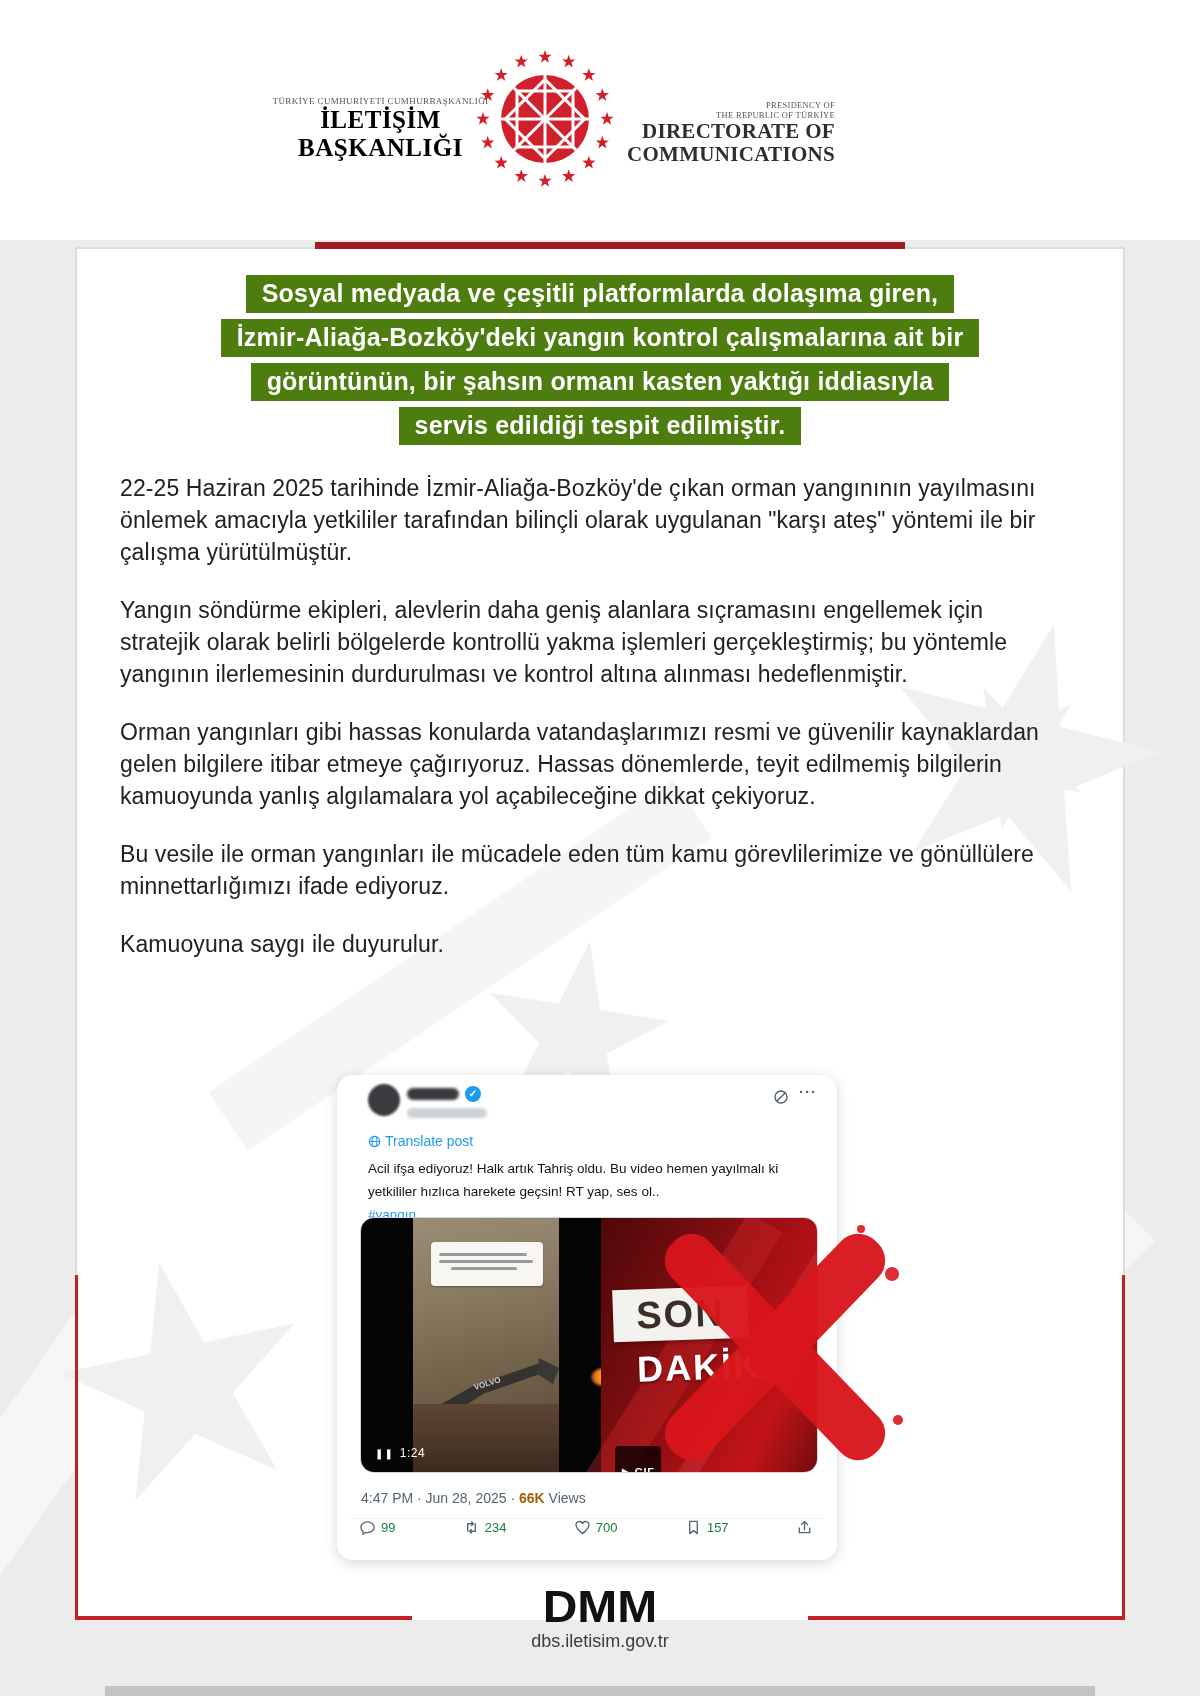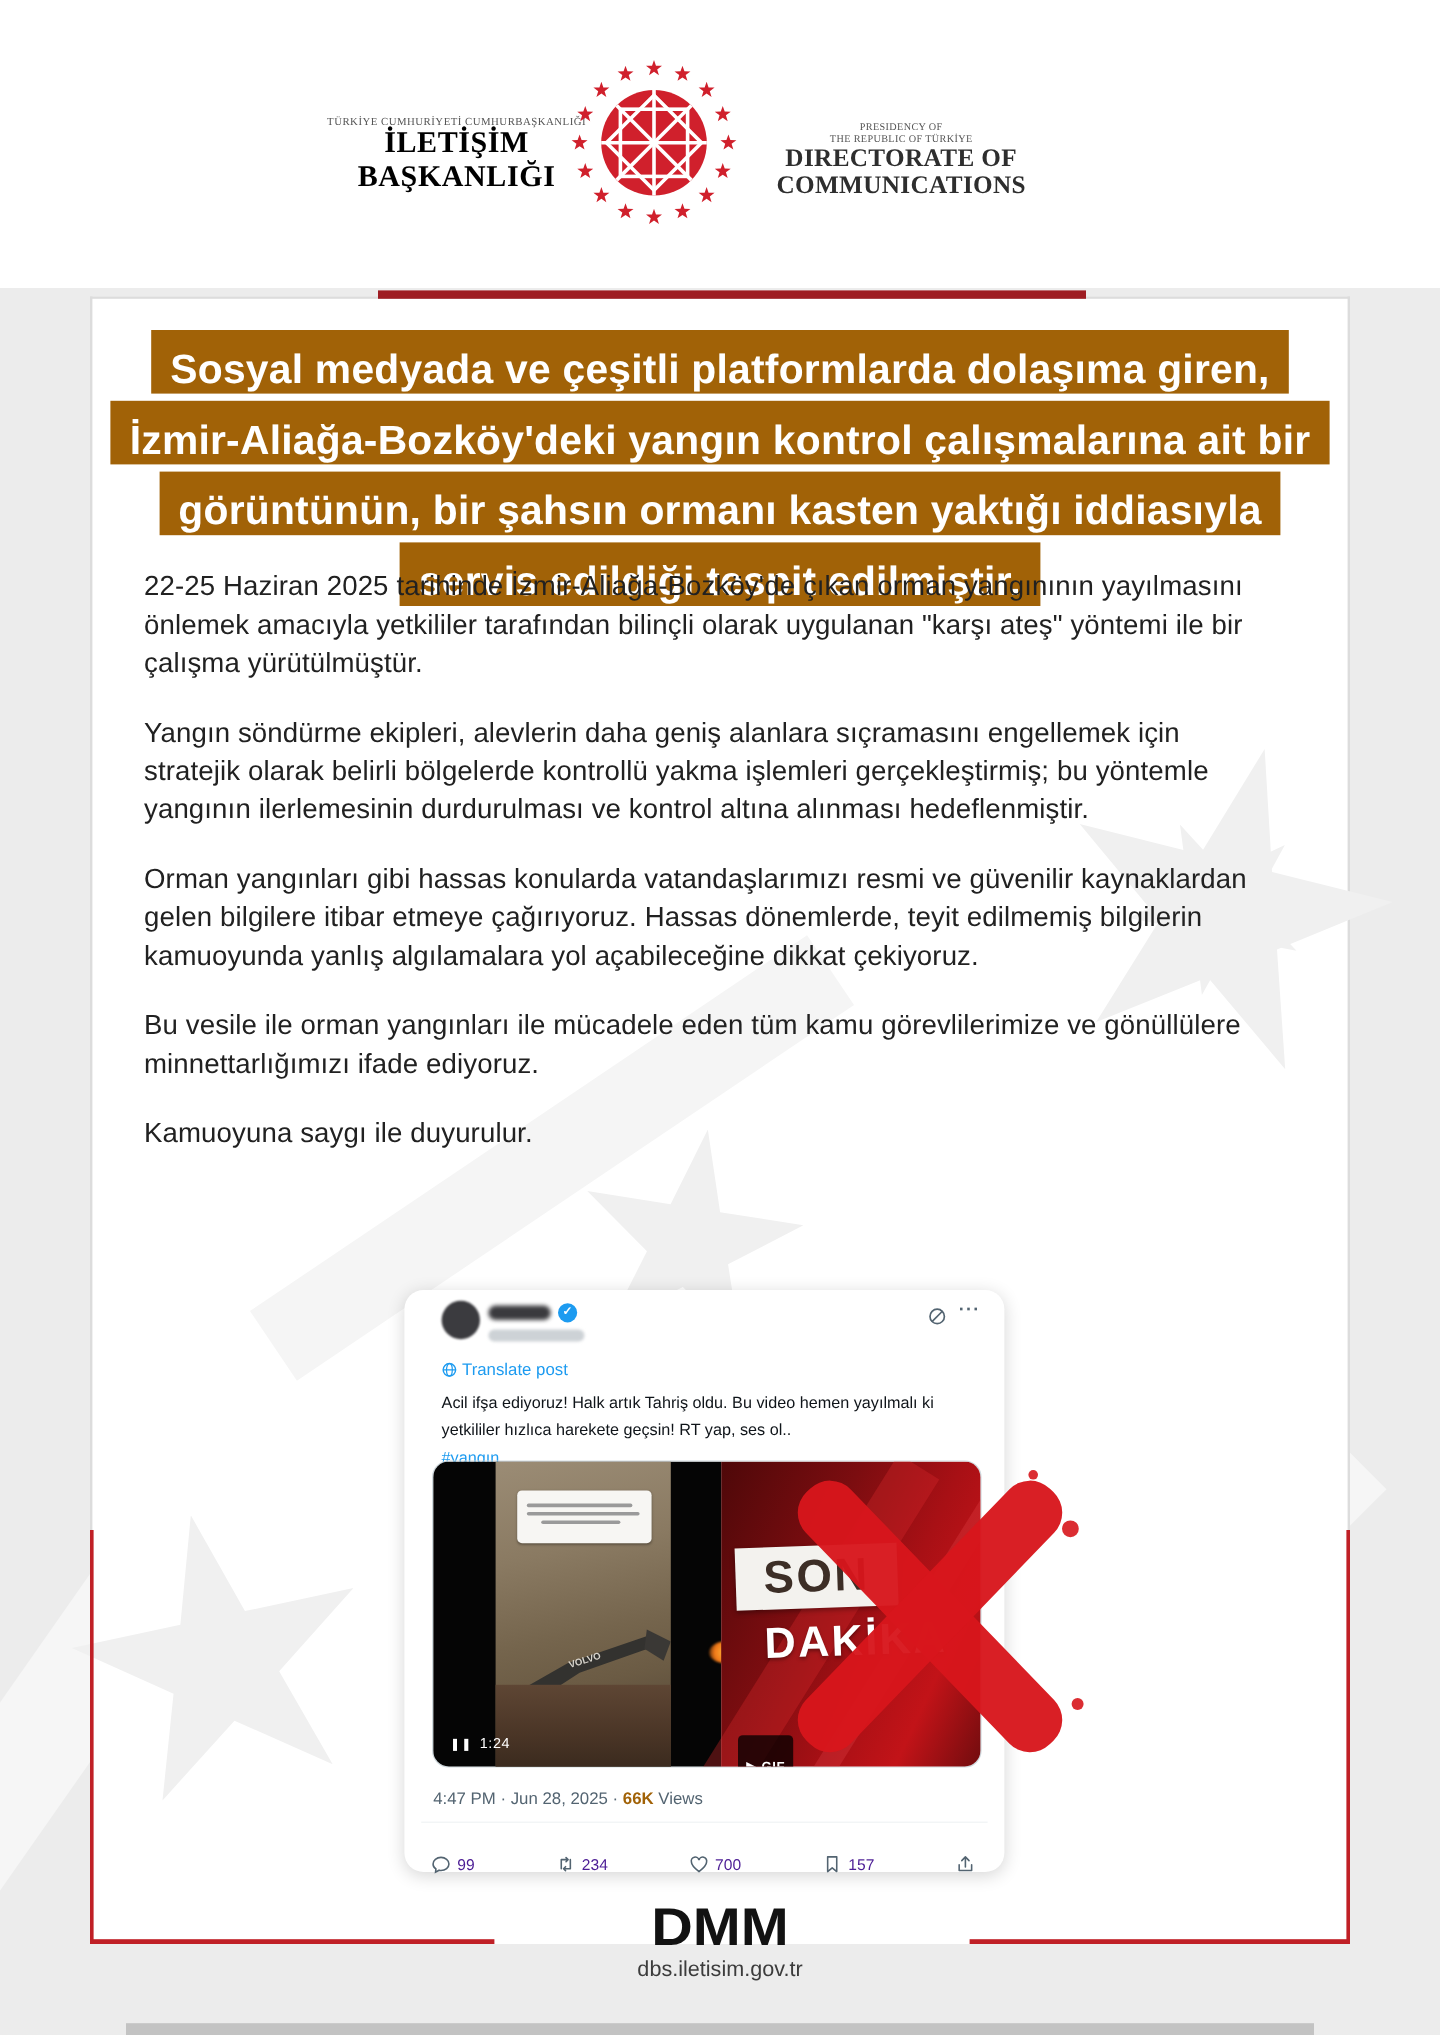--- a/index.html
+++ b/index.html
@@ -3,38 +3,38 @@
 <meta charset="utf-8">
 <style>
   html,body{margin:0;padding:0;}
   body{width:1200px;height:1696px;position:relative;background:#ffffff;
        font-family:"Liberation Sans", sans-serif;overflow:hidden;}
   .abs{position:absolute;}
   
   .hdr-left{left:258px;top:96px;width:245px;text-align:center;color:#3a3a3a;}
   .hdr-left .small{font-family:"Liberation Serif",serif;font-size:9px;letter-spacing:.4px;color:#555;}
   .hdr-left .big{font-family:"Liberation Serif",serif;font-size:25px;font-weight:bold;color:#000000;letter-spacing:.5px;}
-  .hdr-right{left:627px;top:100px;text-align:center;color:#3a3a3a;margin-left:20px;}
+  .hdr-right{left:627px;top:100px;text-align:right;color:#3a3a3a;}
   .hdr-right .small{font-family:"Liberation Serif",serif;font-size:8.5px;color:#555;letter-spacing:.3px;line-height:10px;}
   .hdr-right .big{font-family:"Liberation Serif",serif;font-size:21px;font-weight:bold;color:#2e2e2e;line-height:23px;letter-spacing:.3px;}
   
   .grey-zone{left:0;top:240px;width:1200px;height:1456px;background:#ececec;}
   .wm-bar{left:105px;top:1686px;width:990px;height:10px;background:#b5b5b5;opacity:.75;}
   .wm-streak{background:#ffffff;opacity:.5;}
   
   .card{left:75px;top:247px;width:1050px;height:1373px;background:#ffffff;
         border:2px solid #dcdcdc;border-bottom:none;box-sizing:border-box;}
   .accent-bar{left:315px;top:242px;width:590px;height:7px;background:#9e1c22;z-index:6;}
   .red-edge{background:#c02026;z-index:6;}
   .star-wm{background:#f0f0f0;
     clip-path:polygon(50% 0%,61% 35%,98% 35%,68% 57%,79% 91%,50% 70%,21% 91%,32% 57%,2% 35%,39% 35%);}
   
   .title-wrap{left:0;top:272px;width:1200px;text-align:center;z-index:4;}
-  .title-line{display:inline-block;background:#a16207;color:#ffffff;font-weight:bold;
-      font-size:34px;line-height:25px;padding:21px 16px 7px;margin:3px 0;letter-spacing:.2px;}
+  .title-line{display:inline-block;background:#4d7c0f;color:#ffffff;font-weight:bold;
+      font-size:25px;line-height:25px;padding:6px 16px 7px;margin:3px 0;letter-spacing:.2px;}
   
   .body-wrap{left:120px;top:472px;width:940px;z-index:4;color:#212121;}
   .body-wrap p{margin:0 0 26px 0;font-size:23px;line-height:32px;letter-spacing:.1px;}
   
   .tweet{left:337px;top:1075px;width:500px;height:485px;background:#ffffff;border-radius:16px;
       box-shadow:0 3px 14px rgba(0,0,0,.16);z-index:5;}
   .avatar{left:31px;top:9px;width:32px;height:32px;border-radius:50%;background:#3b3b3f;filter:blur(1px);}
   .name-blob{left:70px;top:13px;width:52px;height:12px;border-radius:6px;background:#3a3a3e;filter:blur(1.6px);}
   .handle-blob{left:70px;top:33px;width:80px;height:10px;border-radius:5px;background:#cdd2d6;filter:blur(1.4px);}
   .verified{left:128px;top:11px;width:16px;height:16px;border-radius:50%;background:#1d9bf0;color:#fff;
@@ -67,22 +67,22 @@
   .son-text{font-size:38px;font-weight:bold;color:#3c2e26;line-height:52px;letter-spacing:2px;}
   .dakika-text{left:36px;top:128px;font-size:36px;font-weight:bold;color:#ffffff;
       letter-spacing:2px;transform:rotate(-2deg);text-shadow:0 2px 3px rgba(0,0,0,.35);}
   .gif-badge{left:14px;top:228px;background:rgba(0,0,0,.75);color:#fff;font-size:11px;font-weight:bold;
       border-radius:4px;padding:20px 7px;letter-spacing:.5px;}
   .x-arm{width:292px;height:52px;background:#d7161c;border-radius:24px;opacity:.96;}
   .x-dot{border-radius:50%;background:#d7161c;opacity:.9;}
   .stamp-row{left:24px;top:415px;color:#536471;font-size:14px;}
   .stamp-row b{color:#a16207;text-align:center;}
   .tw-divider{left:14px;top:443px;width:472px;height:1px;background:#eff3f4;}
-  .actions{left:0px;top:464px;width:500px;height:28px;display:flex;align-items:center;
-      justify-content:space-between;padding:0 24px 0 22px;box-sizing:border-box;color:#4c1d95;font-size:13px;}
+  .actions{left:0px;top:438px;width:500px;height:28px;display:flex;align-items:center;
+      justify-content:space-between;padding:0 24px 0 22px;box-sizing:border-box;color:#15803d;font-size:13px;}
   .act{display:flex;align-items:center;gap:5px;}
   .act svg{display:block;}
   
   .dmm{left:0;top:1585px;width:1200px;text-align:center;z-index:7;}
   .dmm-logo{font-size:48px;font-weight:bold;letter-spacing:0px;color:#121212;line-height:44px;
       transform:scaleY(.92);}
   .dmm-url{font-size:18px;color:#3c3c3c;margin-top:2px;}
 </style>
 </head>
 <body>

